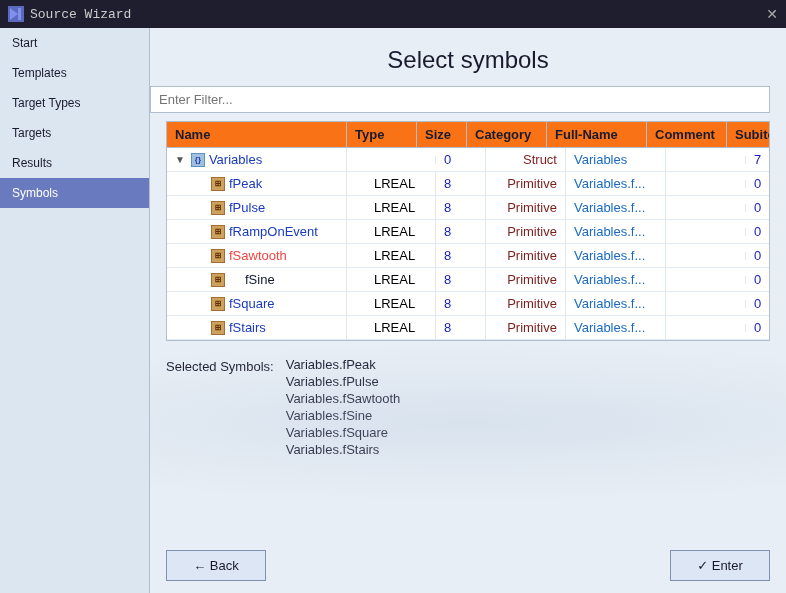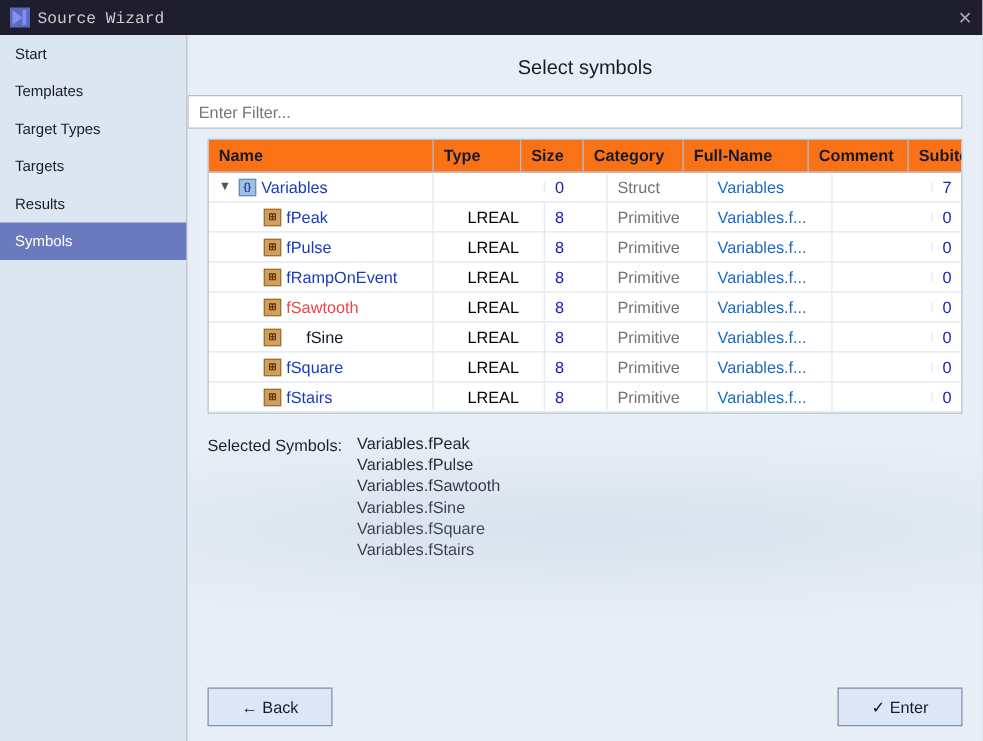--- a/index.html
+++ b/index.html
@@ -82,21 +82,21 @@
       content: '';
       position: absolute;
       bottom: 80px;
       left: 0; right: 0;
       height: 180px;
       background: radial-gradient(ellipse 600px 80px at 50% 50%, rgba(180,200,220,0.3) 0%, transparent 100%);
       pointer-events: none;
     }
     .page-title {
       text-align: center;
-      font-size: 16px;
+      font-size: 24px;
       font-weight: normal;
       color: #1a1a2e;
       padding: 18px 0 12px 0;
     }
     .filter-bar {
       margin: 0 16px 8px 0;
     }
     .filter-input {
       width: 100%;
       padding: 5px 8px;
@@ -142,21 +142,21 @@
       padding: 4px 8px;
       border-right: 1px solid #e0e8f0;
       white-space: nowrap;
       overflow: hidden;
       text-overflow: ellipsis;
       flex-shrink: 0;
     }
     .td-name { width: 180px; display: flex; align-items: center; gap: 4px; }
     .td-type { width: 70px; margin-left: 19px; }
     .td-size { width: 50px; color: #1a1abf; }
-    .td-category { width: 80px; color: #737373; }
+    .td-category { width: 80px; color: #7f1d1d; text-align: right; }
     .td-fullname { width: 100px; color: #1a6abf; }
     .td-comment { width: 80px; }
     .td-subitems { width: 60px; color: #1a1abf; border-right: none; }
     .row-icon {
       display: inline-flex;
       align-items: center;
       justify-content: center;
       width: 14px;
       height: 14px;
       font-size: 9px;

